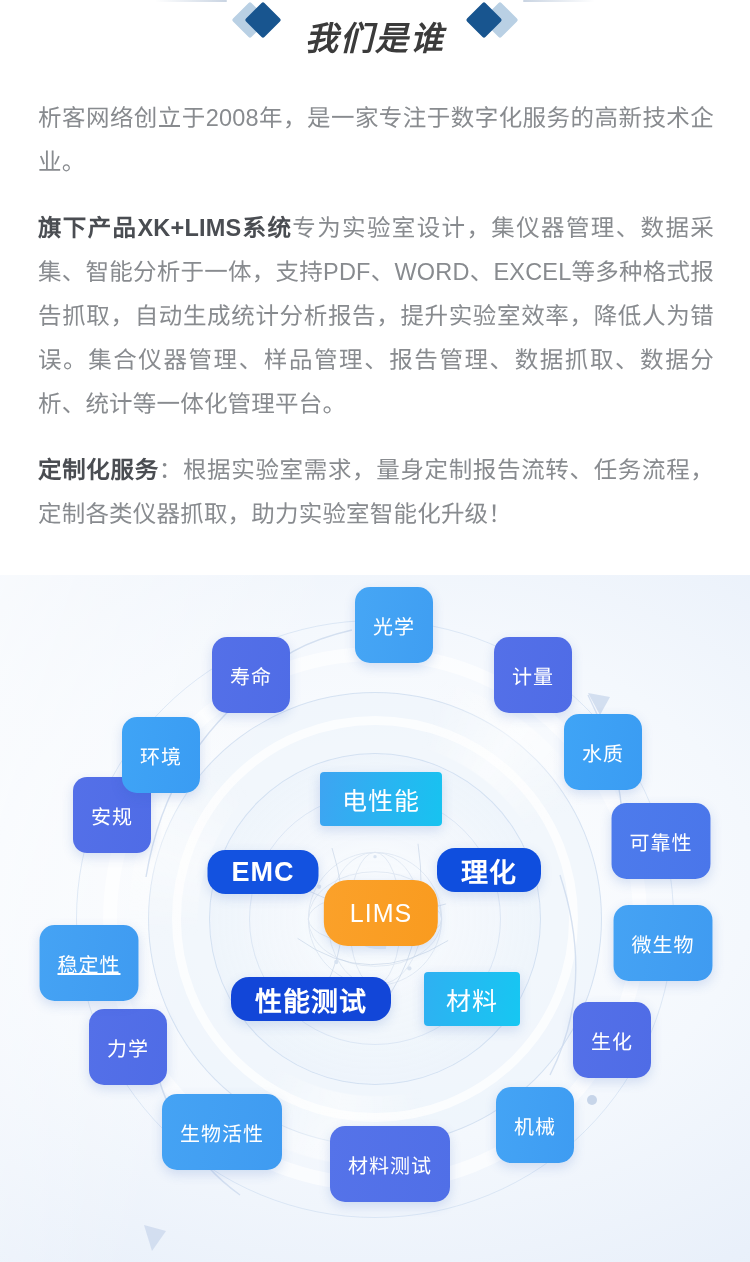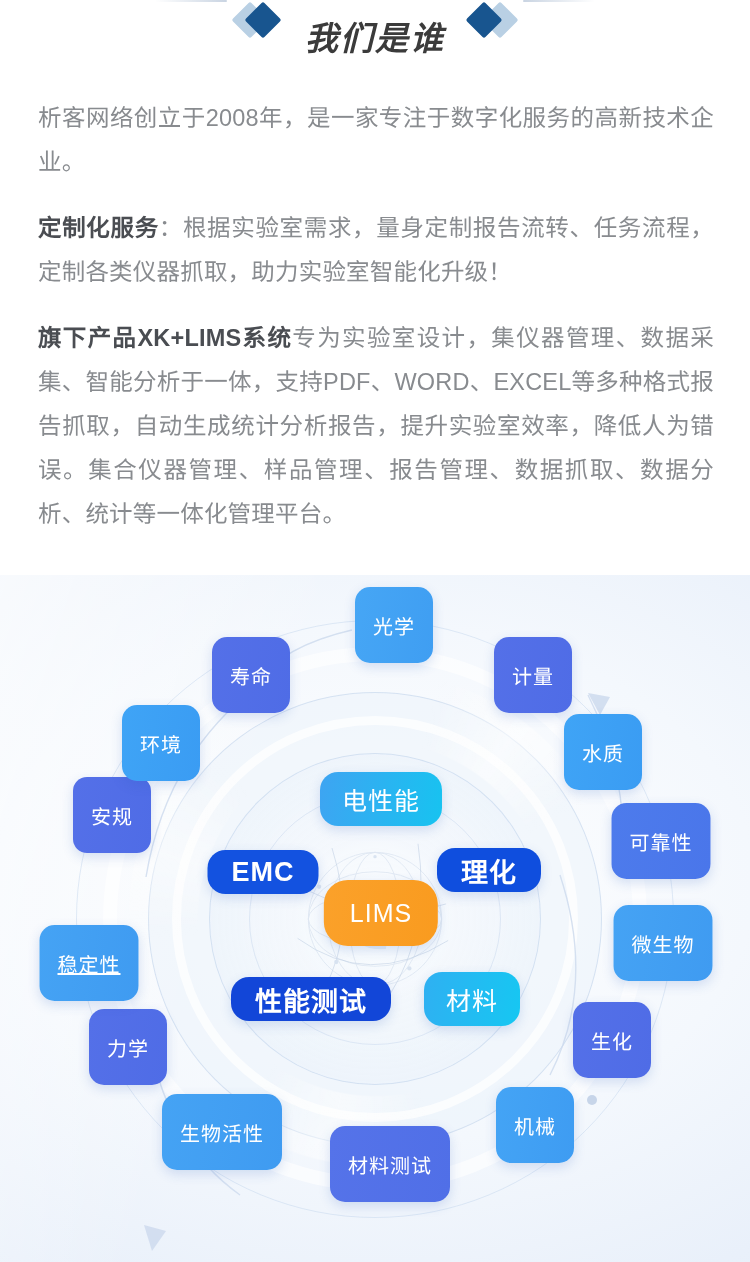--- a/index.html
+++ b/index.html
@@ -93,21 +93,21 @@
     position:absolute;
     display:flex;align-items:center;justify-content:center;
     color:#ffffff;
     border-radius:16px;
     white-space:nowrap;
     box-shadow:0 4px 12px rgba(45,95,190,.18);
     transform:translate(-50%,-50%);
     letter-spacing:1px;
   }
   .tag.outer{font-size:20px;padding:16px 18px;height:44px;border-radius:15px;}
-  .tag.inner{font-size:25px;padding:0 22px;height:54px;border-radius:18px;font-weight:500;}
+  .tag.inner{font-size:25px;padding:0 22px;height:54px;border-radius:4px;font-weight:500;}
   .tag.core{font-size:25px;padding:0 26px;height:66px;border-radius:24px;}
   .tag.big{font-size:27px;padding:0 24px;height:44px;border-radius:18px;font-weight:bold;}
 </style>
 </head>
 <body>
 
 <div id="page">
 
   <div class="header">
     <span class="hline left"></span>
@@ -118,22 +118,22 @@
     <h1 class="title">我们是谁</h1>
     <span class="dia-pair right">
       <span class="dia back"></span>
       <span class="dia front"></span>
     </span>
     <span class="hline right"></span>
   </div>
 
   <div class="copy">
     <p class="para"><span>析客网络创立于2008年，是一家专注于数字化服务的高新技术企业。</span></p>
+    <p class="para"><b>旗下产品XK+LIMS系统</b><span>专为实验室设计，集仪器管理、数据采集、智能分析于一体，支持PDF、WORD、EXCEL等多种格式报告抓取，自动生成统计分析报告，提升实验室效率，降低人为错误。集合仪器管理、样品管理、报告管理、数据抓取、数据分析、统计等一体化管理平台。</span></p>
     <p class="para"><b>定制化服务</b><span>：根据实验室需求，量身定制报告流转、任务流程，定制各类仪器抓取，助力实验室智能化升级！</span></p>
-    <p class="para"><b>旗下产品XK+LIMS系统</b><span>专为实验室设计，集仪器管理、数据采集、智能分析于一体，支持PDF、WORD、EXCEL等多种格式报告抓取，自动生成统计分析报告，提升实验室效率，降低人为错误。集合仪器管理、样品管理、报告管理、数据抓取、数据分析、统计等一体化管理平台。</span></p>
   </div>
 
   <div class="diagram">
     <div class="sheen"></div>
 
     <div class="rings">
       <span class="ring r1"></span>
       <span class="ring r2"></span>
       <span class="ring r3"></span>
       <span class="ring r4"></span>
@@ -191,21 +191,21 @@
         <div class="tag outer" style="left: 603px; top: 177px; background: linear-gradient(100deg, rgb(63, 164, 246), rgb(58, 156, 243));">水质</div>
         <div class="tag outer" style="left: 661px; top: 266px; background: linear-gradient(100deg, rgb(77, 123, 236), rgb(74, 118, 234));">可靠性</div>
         <div class="tag outer" style="left: 663px; top: 368px; background: linear-gradient(100deg, rgb(69, 163, 244), rgb(63, 155, 241));">微生物</div>
         <div class="tag outer" style="left: 612px; top: 465px; background: linear-gradient(100deg, rgb(84, 112, 232), rgb(79, 108, 230));">生化</div>
         <div class="tag outer" style="left: 535px; top: 550px; background: linear-gradient(100deg, rgb(68, 164, 245), rgb(62, 156, 242));">机械</div>
         <div class="tag outer" style="left: 390px; top: 589px; background: linear-gradient(100deg, rgb(85, 115, 233), rgb(80, 111, 231));">材料测试</div>
         <div class="tag outer" style="left: 222px; top: 557px; background: linear-gradient(100deg, rgb(69, 163, 244), rgb(63, 155, 241));">生物活性</div>
         <div class="tag outer" style="left: 128px; top: 472px; background: linear-gradient(100deg, rgb(84, 112, 232), rgb(79, 108, 230));">力学</div>
         <div class="tag outer" style="left: 89px; top: 388px; background: linear-gradient(100deg, rgb(69, 163, 244), rgb(63, 155, 241)); text-decoration: underline;">稳定性</div>
         <div class="tag outer" style="left: 112px; top: 240px; background: linear-gradient(100deg, rgb(84, 112, 232), rgb(79, 108, 230)); border-radius: 14px;">安规</div>
-        <div class="tag outer" style="left: 161px; top: 168px; background: linear-gradient(100deg, rgb(63, 164, 246), rgb(58, 156, 243));">环境</div>
+        <div class="tag outer" style="left: 161px; top: 180px; background: linear-gradient(100deg, rgb(63, 164, 246), rgb(58, 156, 243));">环境</div>
         <div class="tag outer" style="left: 251px; top: 100px; background: linear-gradient(100deg, rgb(84, 112, 232), rgb(79, 108, 230));">寿命</div>
         <div class="tag inner" style="left: 381px; top: 224px; background: linear-gradient(100deg, rgb(62, 164, 242), rgb(23, 195, 240));">电性能</div>
         <div class="tag big" style="left: 263px; top: 297px; background: rgb(19, 82, 224);">EMC</div>
         <div class="tag big" style="left: 489px; top: 295px; background: rgb(15, 78, 222);">理化</div>
         <div class="tag core" style="left: 381px; top: 338px; background: linear-gradient(100deg, rgb(251, 161, 42), rgb(249, 155, 31));">LIMS</div>
         <div class="tag big" style="left: 311px; top: 424px; background: rgb(18, 70, 216);">性能测试</div>
         <div class="tag inner" style="left: 472px; top: 424px; background: linear-gradient(100deg, rgb(47, 176, 242), rgb(22, 199, 242));">材料</div>
       </div>
   </div>
 

